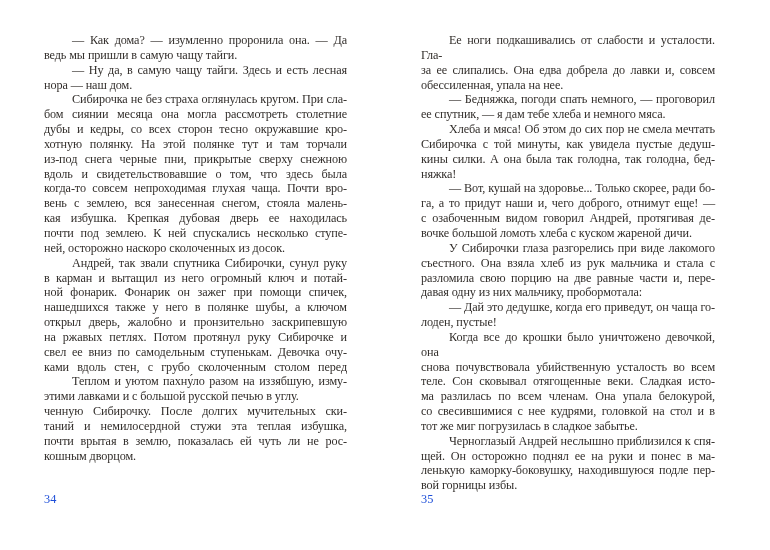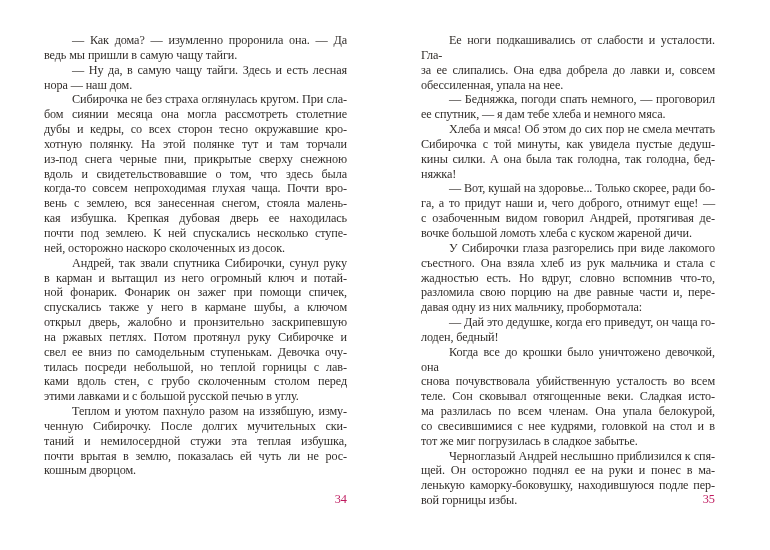--- a/index.html
+++ b/index.html
@@ -40,23 +40,23 @@
     text-align-last: left;
   }
   .line.first {
     text-indent: 28px;
   }
   .page-number {
     position: absolute;
     top: 492px;
     left: 0;
     right: 0;
-    text-align: right;
+    text-align: left;
     font-size: 12.3px;
-    color: #be185d;
+    color: #1d4ed8;
   }
 </style>
 </head>
 <body>
 
 <div class="spread">
 
   <div class="page page-left">
     <div class="text-block">
         <div class="line first">— Как дома? — изумленно проронила она. — Да</div>
@@ -70,28 +70,27 @@
         <div class="line">из-под снега черные пни, прикрытые сверху снежною</div>
         <div class="line">вдоль и свидетельствовавшие о том, что здесь была</div>
         <div class="line">когда-то совсем непроходимая глухая чаща. Почти вро-</div>
         <div class="line">вень с землею, вся занесенная снегом, стояла малень-</div>
         <div class="line">кая избушка. Крепкая дубовая дверь ее находилась</div>
         <div class="line">почти под землею. К ней спускались несколько ступе-</div>
         <div class="line last">ней, осторожно наскоро сколоченных из досок.</div>
         <div class="line first">Андрей, так звали спутника Сибирочки, сунул руку</div>
         <div class="line">в карман и вытащил из него огромный ключ и потай-</div>
         <div class="line">ной фонарик. Фонарик он зажег при помощи спичек,</div>
-        <div class="line">спускались также у него в кармане шубы, а ключом</div>
+        <div class="line">нашедшихся также у него в полянке шубы, а ключом</div>
         <div class="line">открыл дверь, жалобно и пронзительно заскрипевшую</div>
         <div class="line">на ржавых петлях. Потом протянул руку Сибирочке и</div>
         <div class="line">свел ее вниз по самодельным ступенькам. Девочка очу-</div>
-        <div class="line">тилась посреди небольшой, но теплой горницы с лав-</div>
         <div class="line">ками вдоль стен, с грубо сколоченным столом перед</div>
+        <div class="line first">Теплом и уютом пахну́ло разом на иззябшую, изму-</div>
         <div class="line last">этими лавками и с большой русской печью в углу.</div>
-        <div class="line first">Теплом и уютом пахну́ло разом на иззябшую, изму-</div>
         <div class="line">ченную Сибирочку. После долгих мучительных ски-</div>
         <div class="line">таний и немилосердной стужи эта теплая избушка,</div>
         <div class="line">почти врытая в землю, показалась ей чуть ли не рос-</div>
         <div class="line last">кошным дворцом.</div>
       </div>
     <div class="page-number">34</div>
   </div>
 
   <div class="page page-right">
     <div class="text-block">
@@ -103,25 +102,24 @@
         <div class="line first">Хлеба и мяса! Об этом до сих пор не смела мечтать</div>
         <div class="line">Сибирочка с той минуты, как увидела пустые дедуш-</div>
         <div class="line">кины силки. А она была так голодна, так голодна, бед-</div>
         <div class="line last">няжка!</div>
         <div class="line first">— Вот, кушай на здоровье... Только скорее, ради бо-</div>
         <div class="line">га, а то придут наши и, чего доброго, отнимут еще! —</div>
         <div class="line">с озабоченным видом говорил Андрей, протягивая де-</div>
         <div class="line last">вочке большой ломоть хлеба с куском жареной дичи.</div>
         <div class="line first">У Сибирочки глаза разгорелись при виде лакомого</div>
         <div class="line">съестного. Она взяла хлеб из рук мальчика и стала с</div>
-        <div class="line">жадностью есть. Но вдруг, словно вспомнив что-то,</div>
         <div class="line">разломила свою порцию на две равные части и, пере-</div>
         <div class="line last">давая одну из них мальчику, пробормотала:</div>
         <div class="line first">— Дай это дедушке, когда его приведут, он чаща го-</div>
-        <div class="line last">лоден, бедный!</div>
+        <div class="line last">лоден, пустые!</div>
         <div class="line first">Когда все до крошки было уничтожено девочкой, она</div>
         <div class="line">снова почувствовала убийственную усталость во всем</div>
         <div class="line">теле. Сон сковывал отягощенные веки. Сладкая исто-</div>
         <div class="line">ма разлилась по всем членам. Она упала белокурой,</div>
         <div class="line">со свесившимися с нее кудрями, головкой на стол и в</div>
         <div class="line last">тот же миг погрузилась в сладкое забытье.</div>
         <div class="line first">Черноглазый Андрей неслышно приблизился к спя-</div>
         <div class="line">щей. Он осторожно поднял ее на руки и понес в ма-</div>
         <div class="line">ленькую каморку-боковушку, находившуюся подле пер-</div>
         <div class="line last">вой горницы избы.</div>

